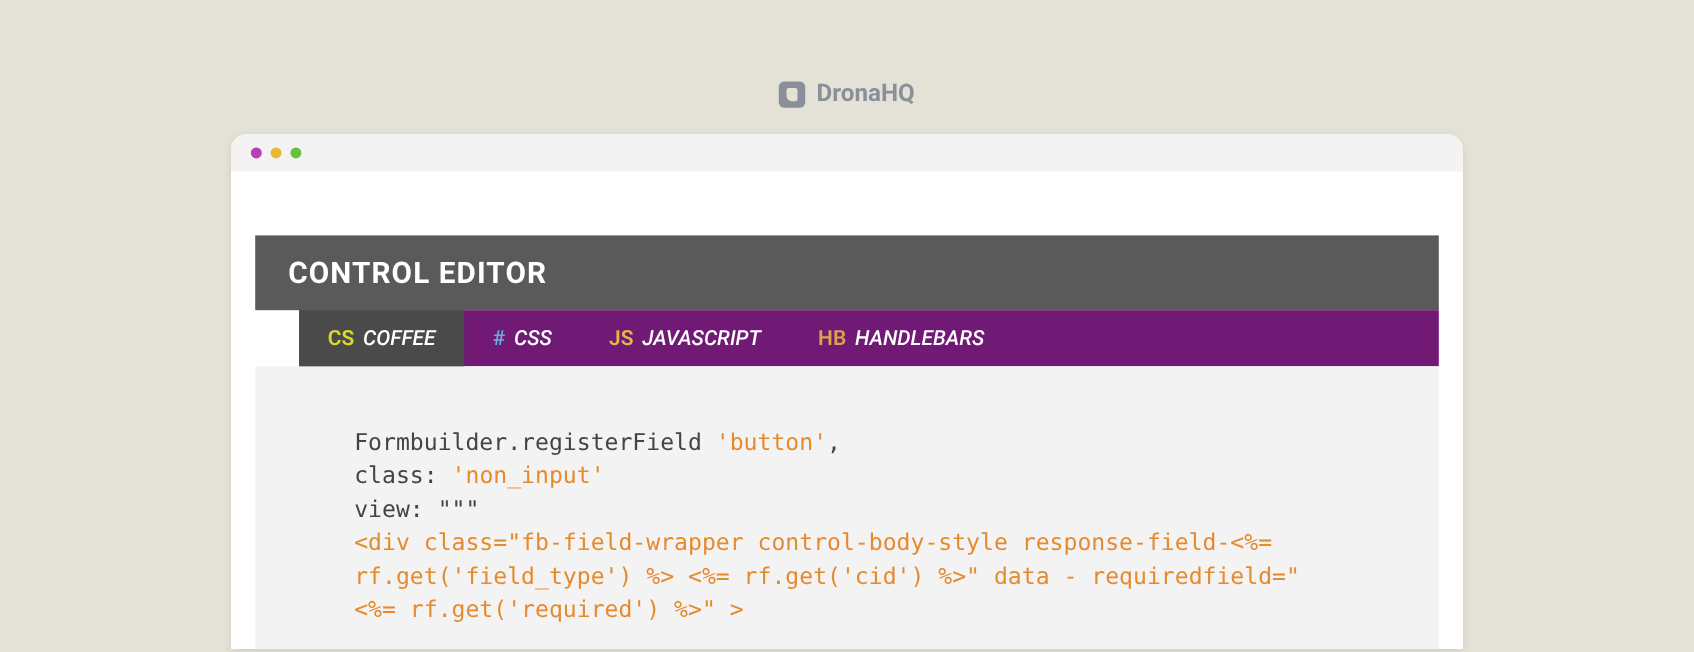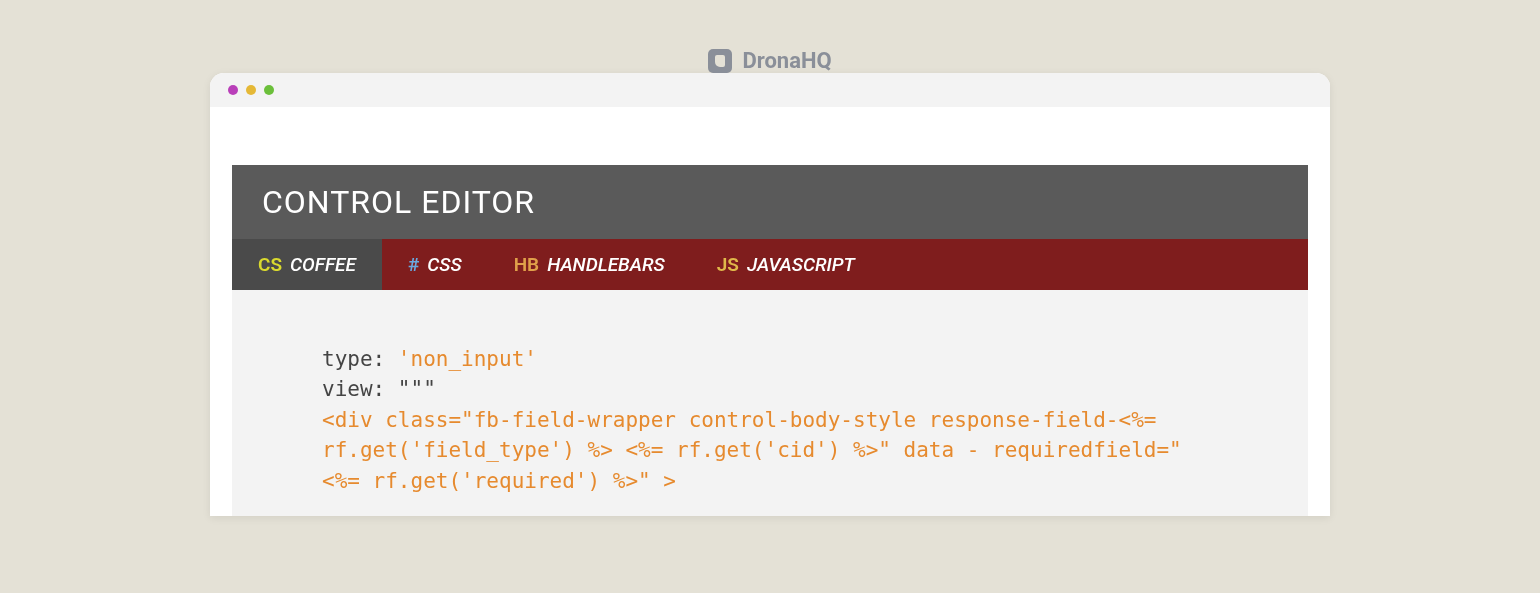--- a/index.html
+++ b/index.html
@@ -10,20 +10,22 @@
   height: 593px;
   overflow: hidden;
   position: relative;
 }
 .brand {
   display: flex;
   align-items: center;
   justify-content: center;
   gap: 10px;
   padding-top: 48px;
+  padding-bottom: 24px;
+  margin-top: 25px;
 }
 .brand-icon {
   width: 24px;
   height: 24px;
   background: #8a8f99;
   border-radius: 5px;
   display: flex;
   align-items: center;
   justify-content: center;
 }
@@ -53,27 +55,28 @@
 }
 .dot { width: 10px; height: 10px; border-radius: 50%; }
 .dot-red { background: #b93fb9; }
 .dot-yellow { background: #e5b836; }
 .dot-green { background: #6bbf3a; }
 .window-body { padding: 58px 22px 0 22px; }
 .editor-header {
   background: #5a5a5a;
   color: #fff;
   padding: 18px 30px;
-  font-size: 32px;
-  font-weight: 400;
+  font-size: 27px;
+  font-weight: 700;
   letter-spacing: 1px;
 }
 .tabs {
-  background: #7f1d1d;
+  background: #701a75;
   display: flex;
+  margin-left: 40px;
 }
 .tab {
   padding: 14px 26px;
   font-size: 19px;
   color: #fff;
   display: flex;
   align-items: center;
   gap: 8px;
   cursor: pointer;
 }
@@ -112,27 +115,28 @@
     <div class="tabs" id="tabs">
         <div class="tab active">
           <span class="tab-prefix" style="color: rgb(217, 217, 46);">CS</span>
           <span class="tab-label">COFFEE</span>
         </div>
         <div class="tab">
           <span class="tab-prefix" style="color: rgb(106, 169, 224);">#</span>
           <span class="tab-label">CSS</span>
         </div>
         <div class="tab">
+          <span class="tab-prefix" style="color: rgb(224, 184, 74);">JS</span>
+          <span class="tab-label">JAVASCRIPT</span>
+        </div>
+        <div class="tab">
           <span class="tab-prefix" style="color: rgb(224, 160, 74);">HB</span>
           <span class="tab-label">HANDLEBARS</span>
         </div>
-        <div class="tab">
-          <span class="tab-prefix" style="color: rgb(224, 184, 74);">JS</span>
-          <span class="tab-label">JAVASCRIPT</span>
-        </div>
       </div>
     <div class="code-area">
-      <div><span class="kw">type: </span><span class="str">'non_input'</span></div>
+      <div><span class="kw">Formbuilder.registerField </span><span class="str">'button'</span><span class="kw">,</span></div>
+      <div><span class="kw">class: </span><span class="str">'non_input'</span></div>
       <div><span class="kw">view: """</span></div>
       <div><span class="str">  &lt;div class="fb-field-wrapper control-body-style response-field-&lt;%= rf.get('field_type') %&gt; &lt;%= rf.get('cid') %&gt;" data - requiredfield="&lt;%= rf.get('required') %&gt;" &gt;</span></div>
     </div>
   </div>
 </div>
 
 </body></html>

